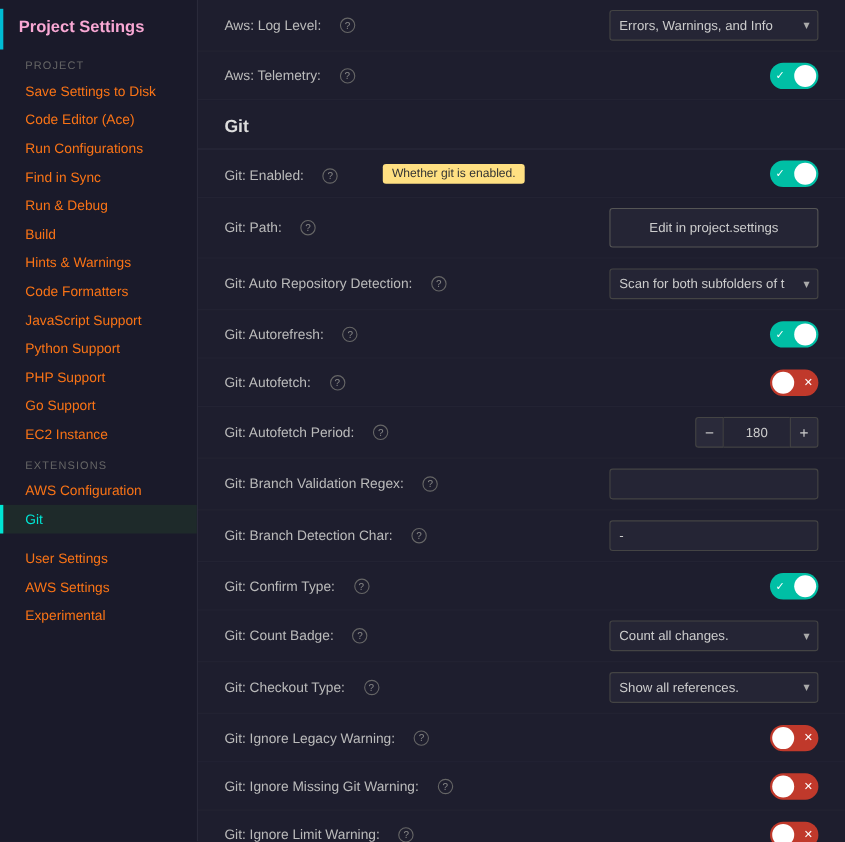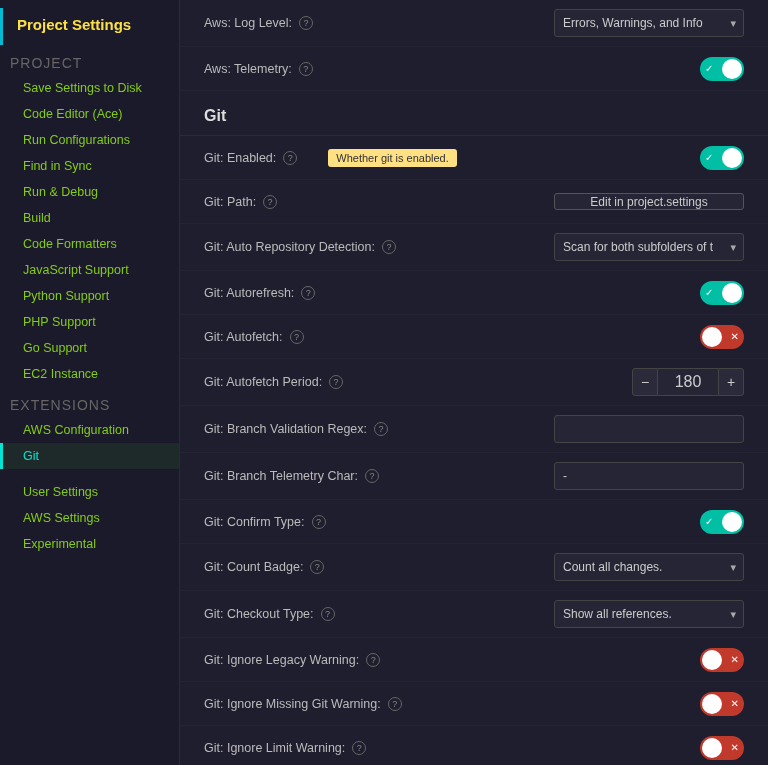--- a/index.html
+++ b/index.html
@@ -18,37 +18,37 @@
     .sidebar {
       width: 180px;
       min-width: 180px;
       background: #1a1a2a;
       height: 765px;
       overflow-y: auto;
       border-right: 1px solid #2a2a3a;
       padding-top: 8px;
     }
     .sidebar-title {
-      color: #fde047;
+      color: #f9a8d4;
       font-size: 15px;
       font-weight: bold;
       padding: 8px 14px 12px 14px;
       border-left: 3px solid #00bcd4;
     }
     .sidebar-section-label {
       color: #666;
-      font-size: 14px;
+      font-size: 10px;
       letter-spacing: 1px;
-      padding: 10px 14px 4px 10px;
+      padding: 10px 14px 4px 23px;
       text-transform: uppercase;
     }
     .sidebar-item {
       padding: 6px 14px 6px 20px;
       cursor: pointer;
-      color: #84cc16;
+      color: #f97316;
       font-size: 12.5px;
       border-left: 3px solid transparent;
     }
     .sidebar-item.active {
       color: #00e5d4;
       border-left: 3px solid #00e5d4;
       background: #1e2a2a;
     }
 
     
@@ -73,22 +73,22 @@
       align-items: center;
       padding: 9px 24px;
       border-bottom: 1px solid #232333;
       min-height: 44px;
     }
     .setting-label {
       flex: 1;
       color: #bbb;
       font-size: 12.5px;
       display: flex;
-      align-items: center;
-      gap: 7px;
+      align-items: flex-end;
+      gap: 17px;
     }
     .setting-control {
       display: flex;
       align-items: center;
       justify-content: flex-end;
       min-width: 200px;
     }
 
     
     .toggle {
@@ -189,38 +189,38 @@
     .stepper-btn:last-child { border-radius: 0 3px 3px 0; }
     .stepper-val {
       background: #252535;
       border: 1px solid #444;
       border-left: none;
       border-right: none;
       color: #ccc;
       width: 60px;
       height: 28px;
       text-align: center;
-      font-size: 16px;
+      font-size: 12px;
       display: flex;
       align-items: center;
       justify-content: center;
     }
 
     
     .edit-btn {
       background: #252535;
       border: 1px solid #555;
       color: #ccc;
       padding: 5px 12px;
       border-radius: 3px;
       font-size: 12px;
       cursor: pointer;
       min-width: 190px;
       text-align: right;
-      height: 17px;
+      height: 36px;
       display: flex;
       align-items: center;
       justify-content: center;
       margin-left: 28px;
     }
 
     
     .help-icon {
       display: inline-flex;
       align-items: center;
@@ -268,20 +268,21 @@
   <div class="sidebar-title">Project Settings</div>
   <div class="sidebar-section-label">PROJECT</div>
 
   <div id="sidebar-project-items">
       <div class="sidebar-item">Save Settings to Disk</div>
       <div class="sidebar-item">Code Editor (Ace)</div>
       <div class="sidebar-item">Run Configurations</div>
       <div class="sidebar-item">Find in Sync</div>
       <div class="sidebar-item">Run &amp; Debug</div>
       <div class="sidebar-item">Build</div>
+      <div class="sidebar-item">Hints &amp; Warnings</div>
       <div class="sidebar-item">Code Formatters</div>
       <div class="sidebar-item">JavaScript Support</div>
       <div class="sidebar-item">Python Support</div>
       <div class="sidebar-item">PHP Support</div>
       <div class="sidebar-item">Go Support</div>
       <div class="sidebar-item">EC2 Instance</div>
     </div>
 
   <div class="sidebar-section-label">EXTENSIONS</div>
 
@@ -403,21 +404,21 @@
         <div class="setting-label">
           <span>Git: Branch Validation Regex:</span>
           <span class="help-icon">?</span>
         </div>
         <div class="setting-control">
           <input type="text" class="text-input" style="">
         </div>
       </div>
       <div class="setting-row">
         <div class="setting-label">
-          <span>Git: Branch Telemetry Char:</span>
+          <span>Git: Branch Detection Char:</span>
           <span class="help-icon">?</span>
         </div>
         <div class="setting-control">
           <input type="text" class="dash-input" value="-" style="">
         </div>
       </div>
       <div class="setting-row">
         <div class="setting-label">
           <span>Git: Confirm Type:</span>
           <span class="help-icon">?</span>

